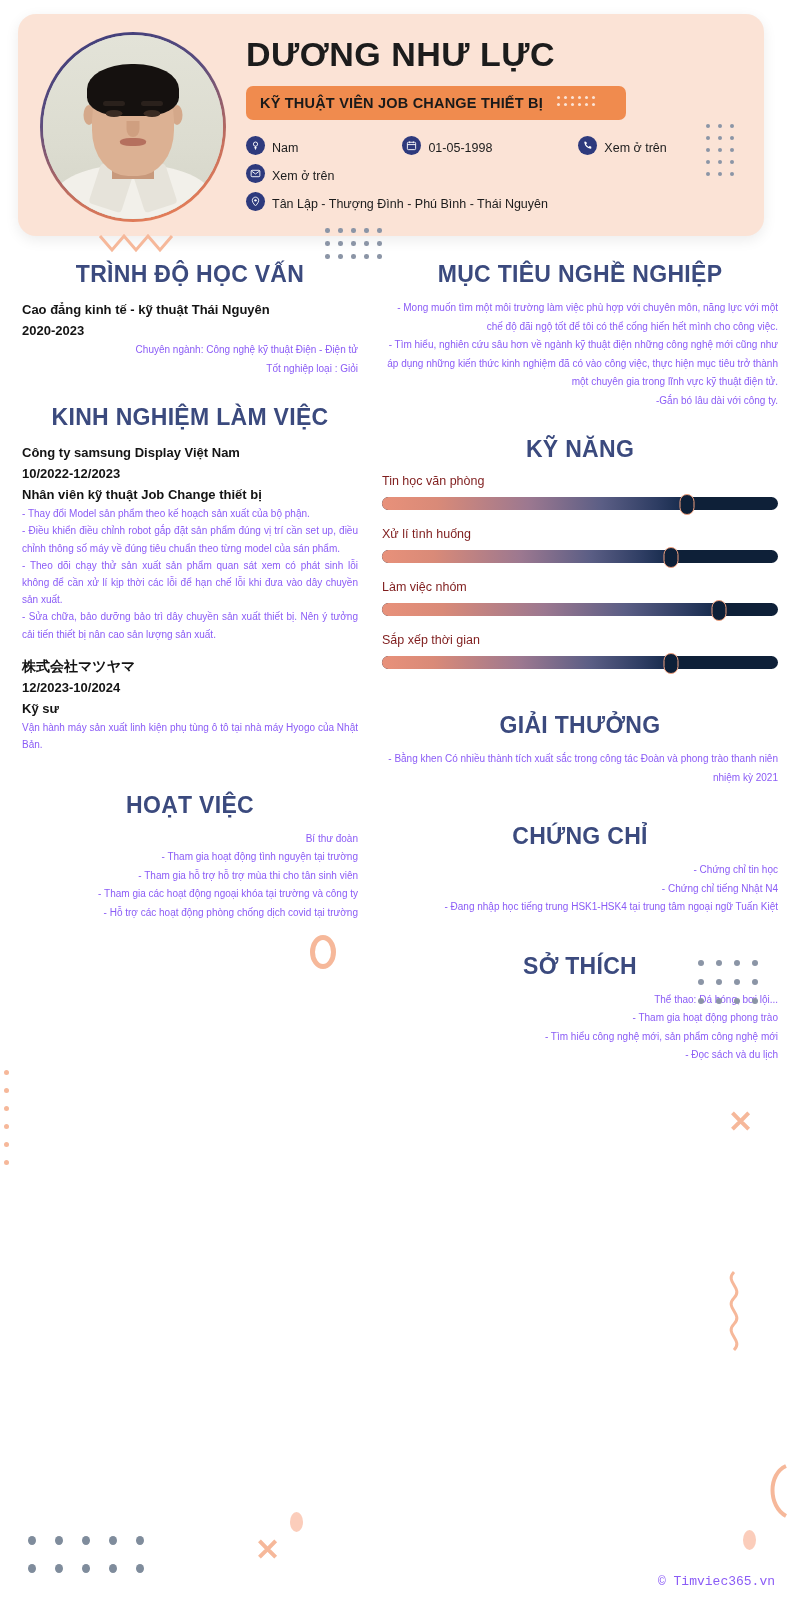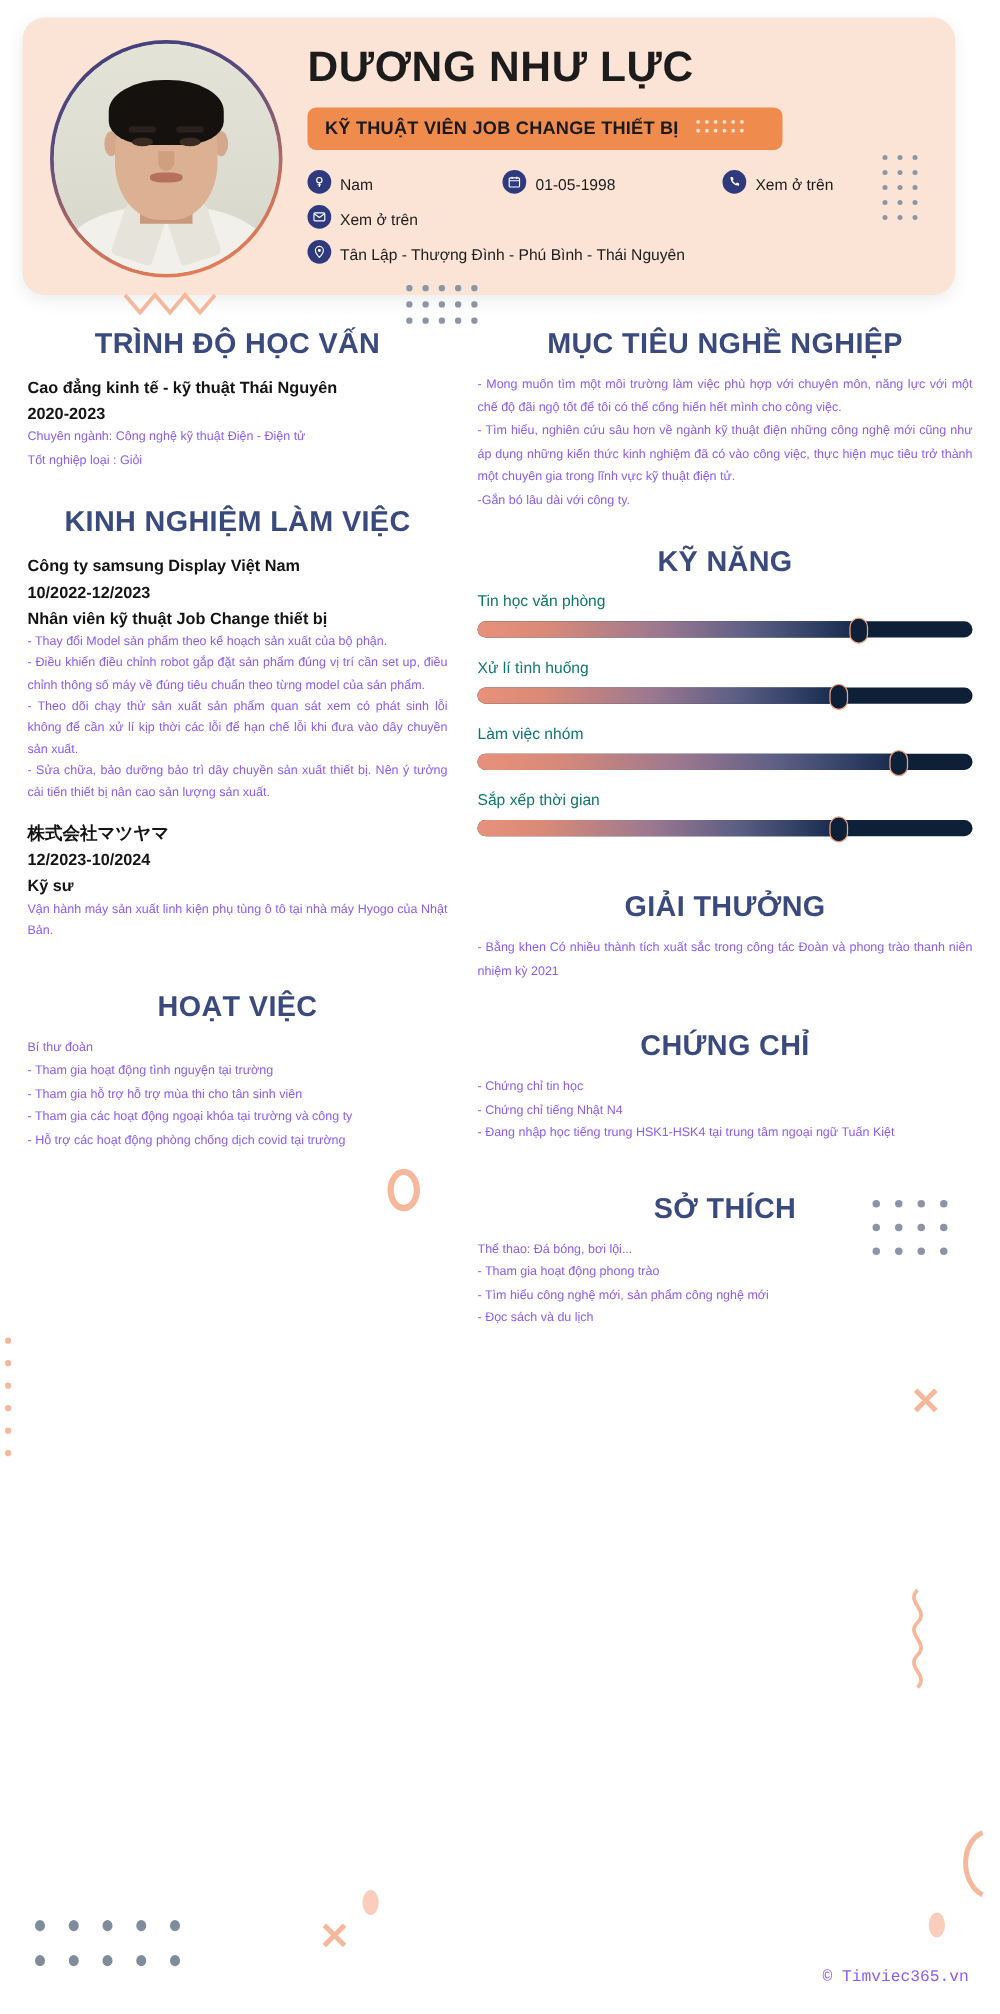--- a/index.html
+++ b/index.html
@@ -102,30 +102,30 @@
 
   .sec-title {
     text-align:center; color:#3B4A7E;
     font-size:23px; font-weight:bold; letter-spacing:.3px;
     margin:16px 0 11px;
   }
 
   .b { font-weight:bold; font-size:13px; line-height:1.62; color:#141414; }
   .p  { font-size:10px; line-height:1.72; color:#8b5cf6; }
   .p.just { text-align:justify; }
-  .p.ln { line-height:1.85; }
+  .p.ln { line-height:1.85;text-align:right; }
   .jp { font-weight:bold; font-size:14px; line-height:1.6; color:#141414; }
 
   .blk { margin-bottom:2px; }
   .spacer-sm { height:10px; }
   .spacer-md { height:20px; }
 
   
   .skill { margin-bottom:17px; }
-  .skill-label { font-size:12.5px; color:#0f766e; margin-bottom:9px; }
+  .skill-label { font-size:12.5px; color:#7f1d1d; margin-bottom:9px; }
   .bar-wrap { position:relative; height:13px; }
   .bar-bg {
     position:absolute; left:0; right:0; top:0; height:13px;
     border-radius:7px; background:#0E2038;
   }
   .bar-fill {
     position:absolute; left:0; top:0; height:13px; border-radius:7px;
     background:linear-gradient(90deg,#E8917A 0%,#D98A78 18%,#9C7890 48%,#5B5E85 72%,#2E3D63 90%,#14294A 100%);
   }
   .knob {

